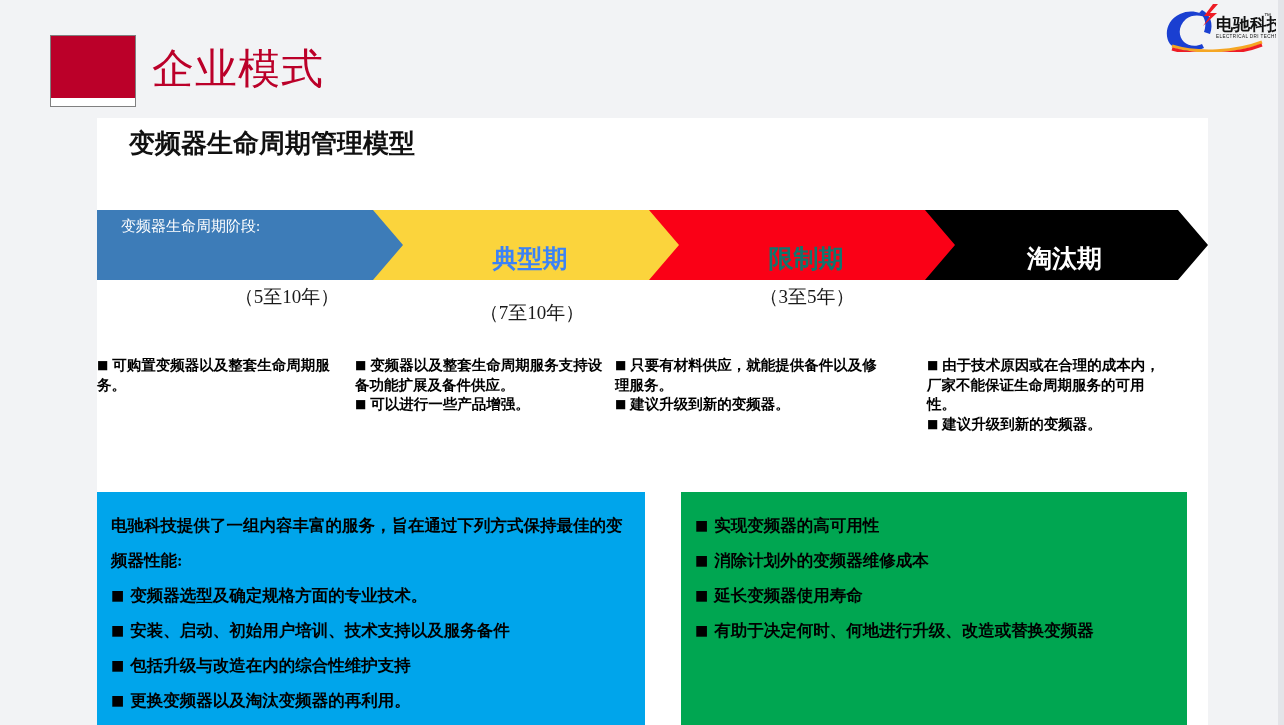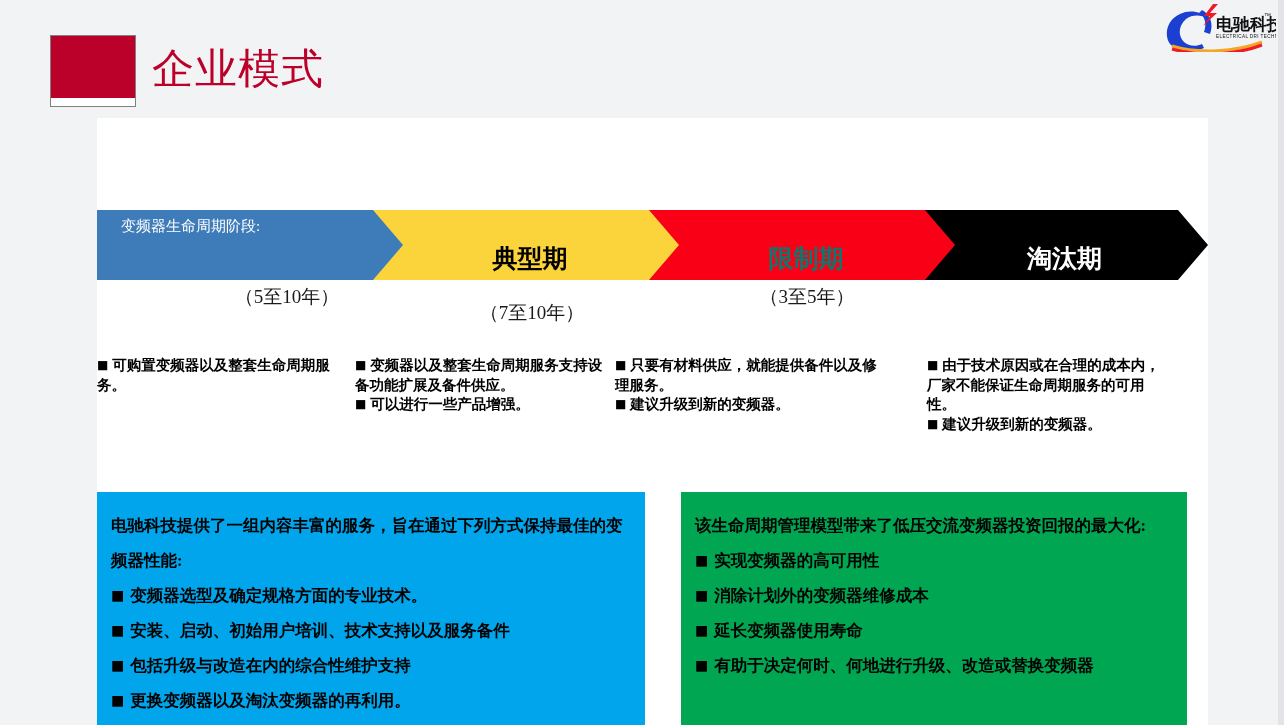--- a/index.html
+++ b/index.html
@@ -238,36 +238,37 @@
         <g>
           <path d="M14 44 C40 52 78 50 104 40" stroke="#f5a623" stroke-width="3" fill="none"></path>
           <path d="M14 47 C40 55 78 53 104 43" stroke="#ee1c25" stroke-width="3" fill="none"></path>
         </g>
       </svg>
     </div>
   </div>
 
   <div class="panel">
 
+    <div class="panel-title">变频器生命周期管理模型</div>
 
     <div class="chevron-band">
 
       <div class="chevron" style="left:0px; width:318px;">
         <svg class="chev-shape" viewBox="0 0 318 70" preserveAspectRatio="none">
           <polygon points="0,0 288,0 318,35 288,70 0,70" fill="#3d7cb8"></polygon>
         </svg>
         <div class="chev-stage-label">变频器生命周期阶段:</div>
         <div class="chev-name offset-first" style="color:#ffffff;margin-top:39px;">活跃期</div>
       </div>
 
       <div class="chevron" style="left:276px; width:318px;">
         <svg class="chev-shape" viewBox="0 0 318 70" preserveAspectRatio="none">
           <polygon points="0,0 288,0 318,35 288,70 0,70 30,35" fill="#fbd43c"></polygon>
         </svg>
-        <div class="chev-name offset-mid" style="color:#000000;">典型期</div>
+        <div class="chev-name offset-mid" style="color:#3b82f6;">典型期</div>
       </div>
 
       <div class="chevron" style="left:552px; width:318px;">
         <svg class="chev-shape" viewBox="0 0 318 70" preserveAspectRatio="none">
           <polygon points="0,0 288,0 318,35 288,70 0,70 30,35" fill="#fa0016"></polygon>
         </svg>
         <div class="chev-name offset-mid" style="color:#0f766e;">限制期</div>
       </div>
 
       <div class="chevron" style="left:828px; width:283px;">
@@ -329,21 +330,20 @@
       </div>
       <div class="box-bullet">
         <span class="sq">■</span><span>包括升级与改造在内的综合性维护支持</span>
       </div>
       <div class="box-bullet">
         <span class="sq">■</span><span>更换变频器以及淘汰变频器的再利用。</span>
       </div>
     </div>
 
     <div class="box box-green">
-      <div class="box-lead">该生命周期管理模型带来了低压交流变频器投资回报的最大化:</div>
       <div class="box-bullet">
         <span class="sq">■</span><span>实现变频器的高可用性</span>
       </div>
       <div class="box-bullet">
         <span class="sq">■</span><span>消除计划外的变频器维修成本</span>
       </div>
       <div class="box-bullet">
         <span class="sq">■</span><span>延长变频器使用寿命</span>
       </div>
       <div class="box-bullet">

